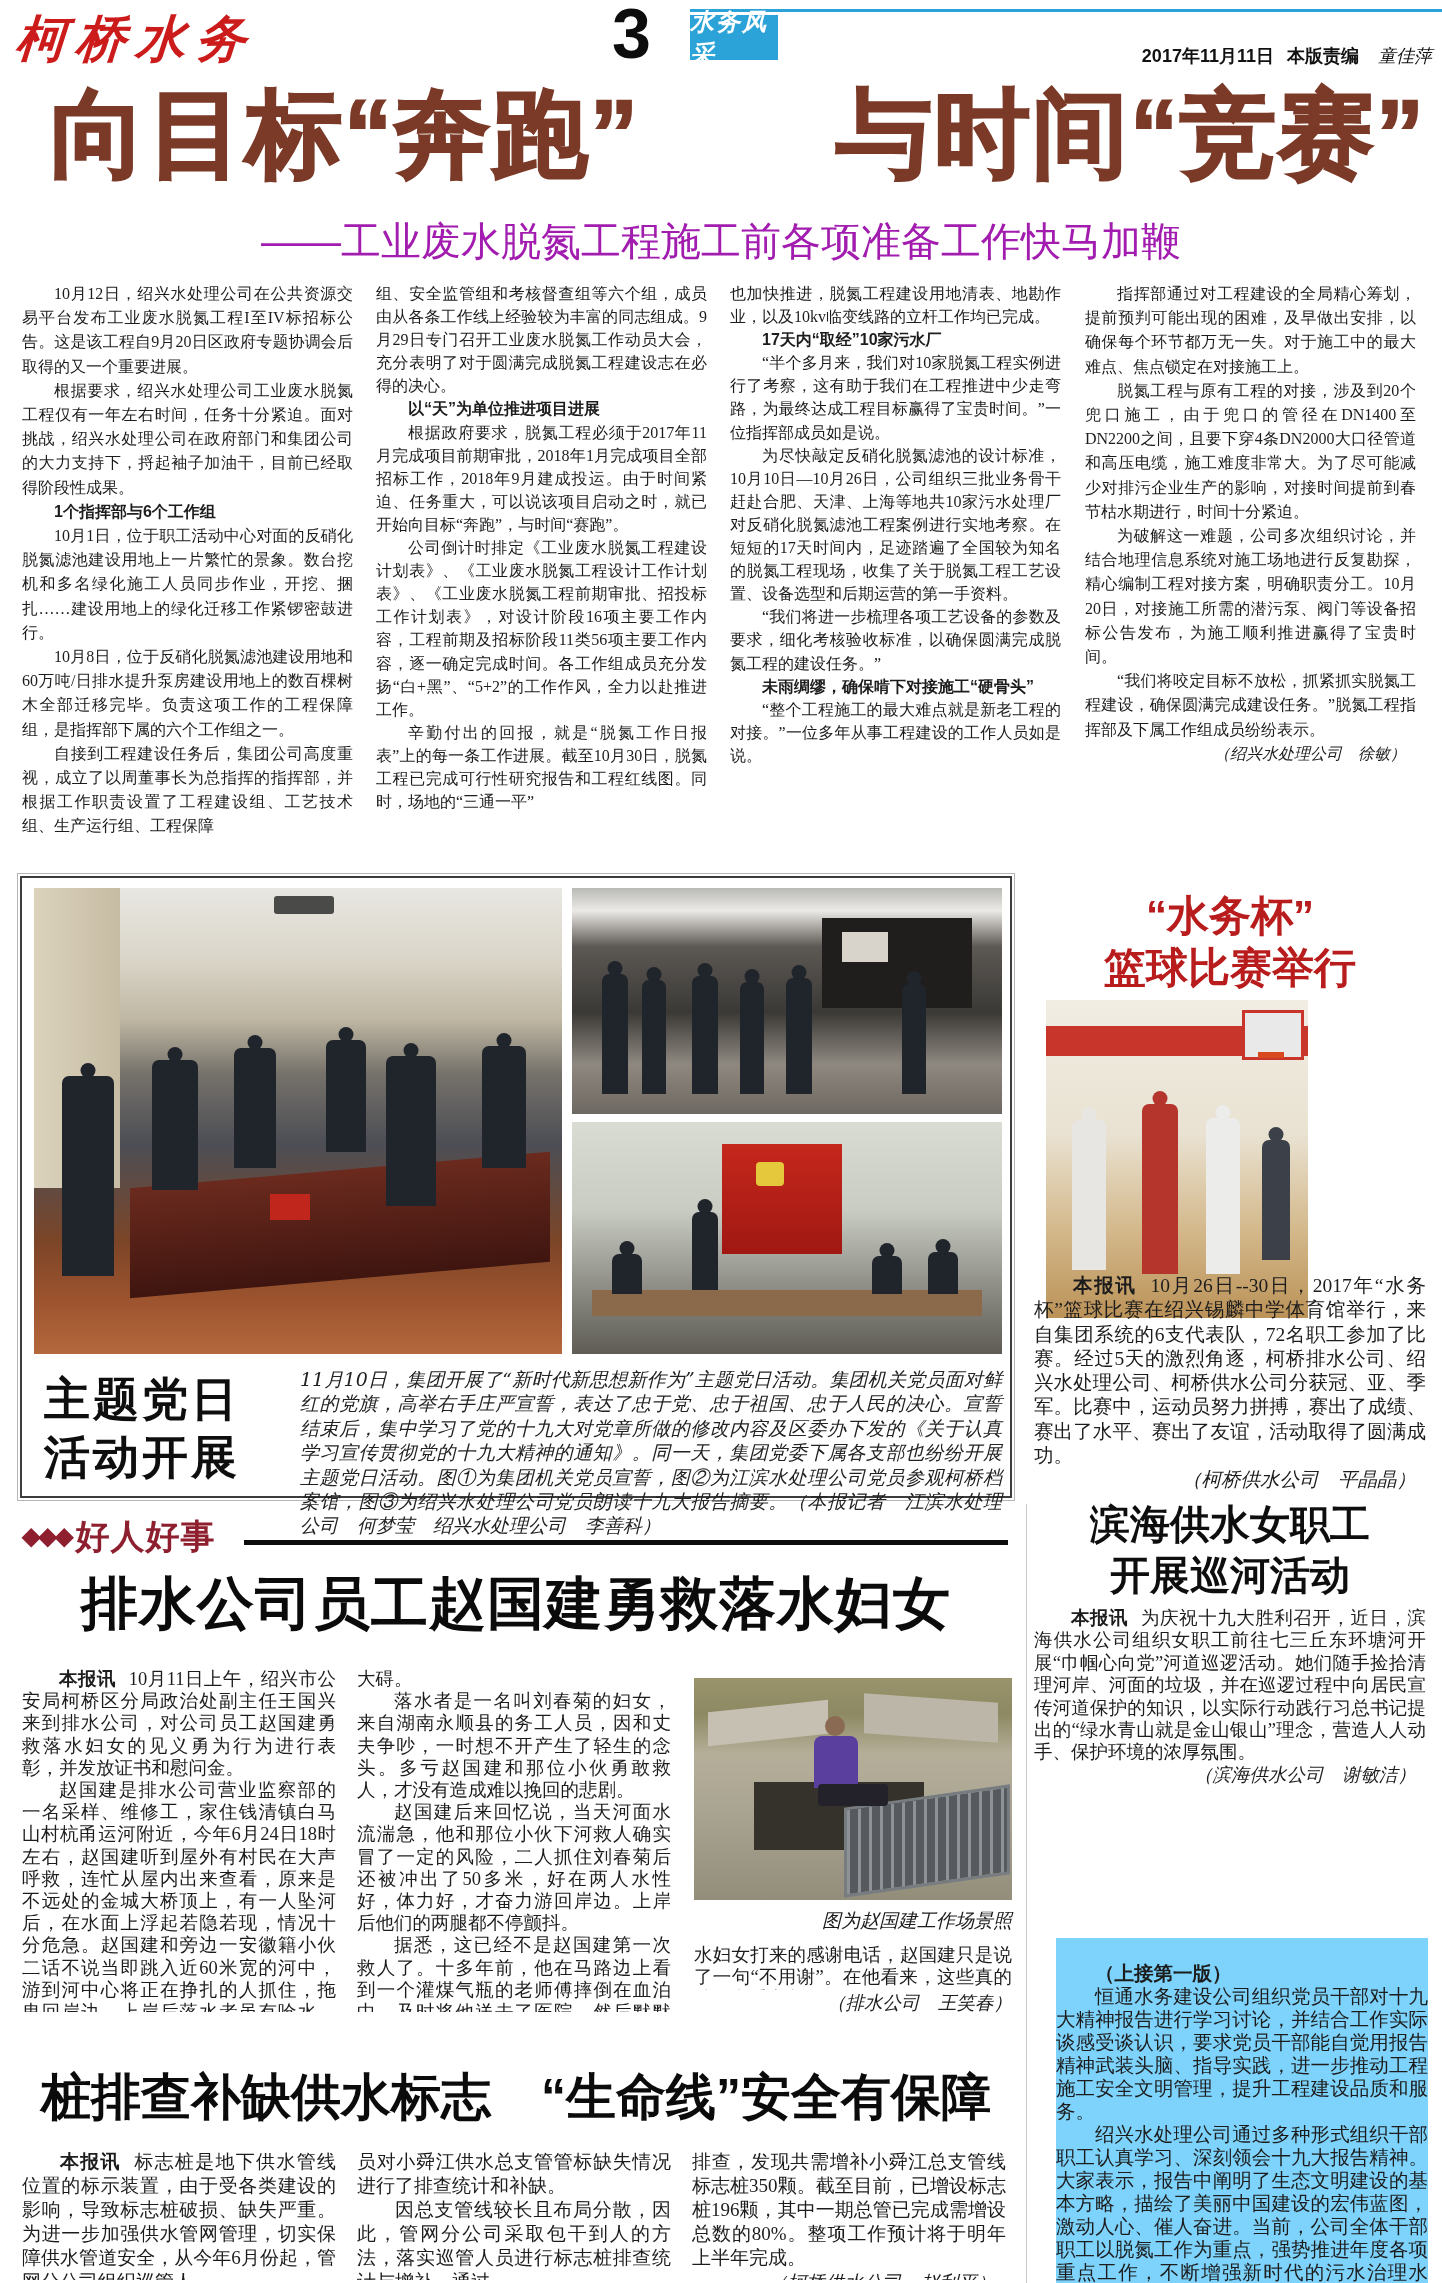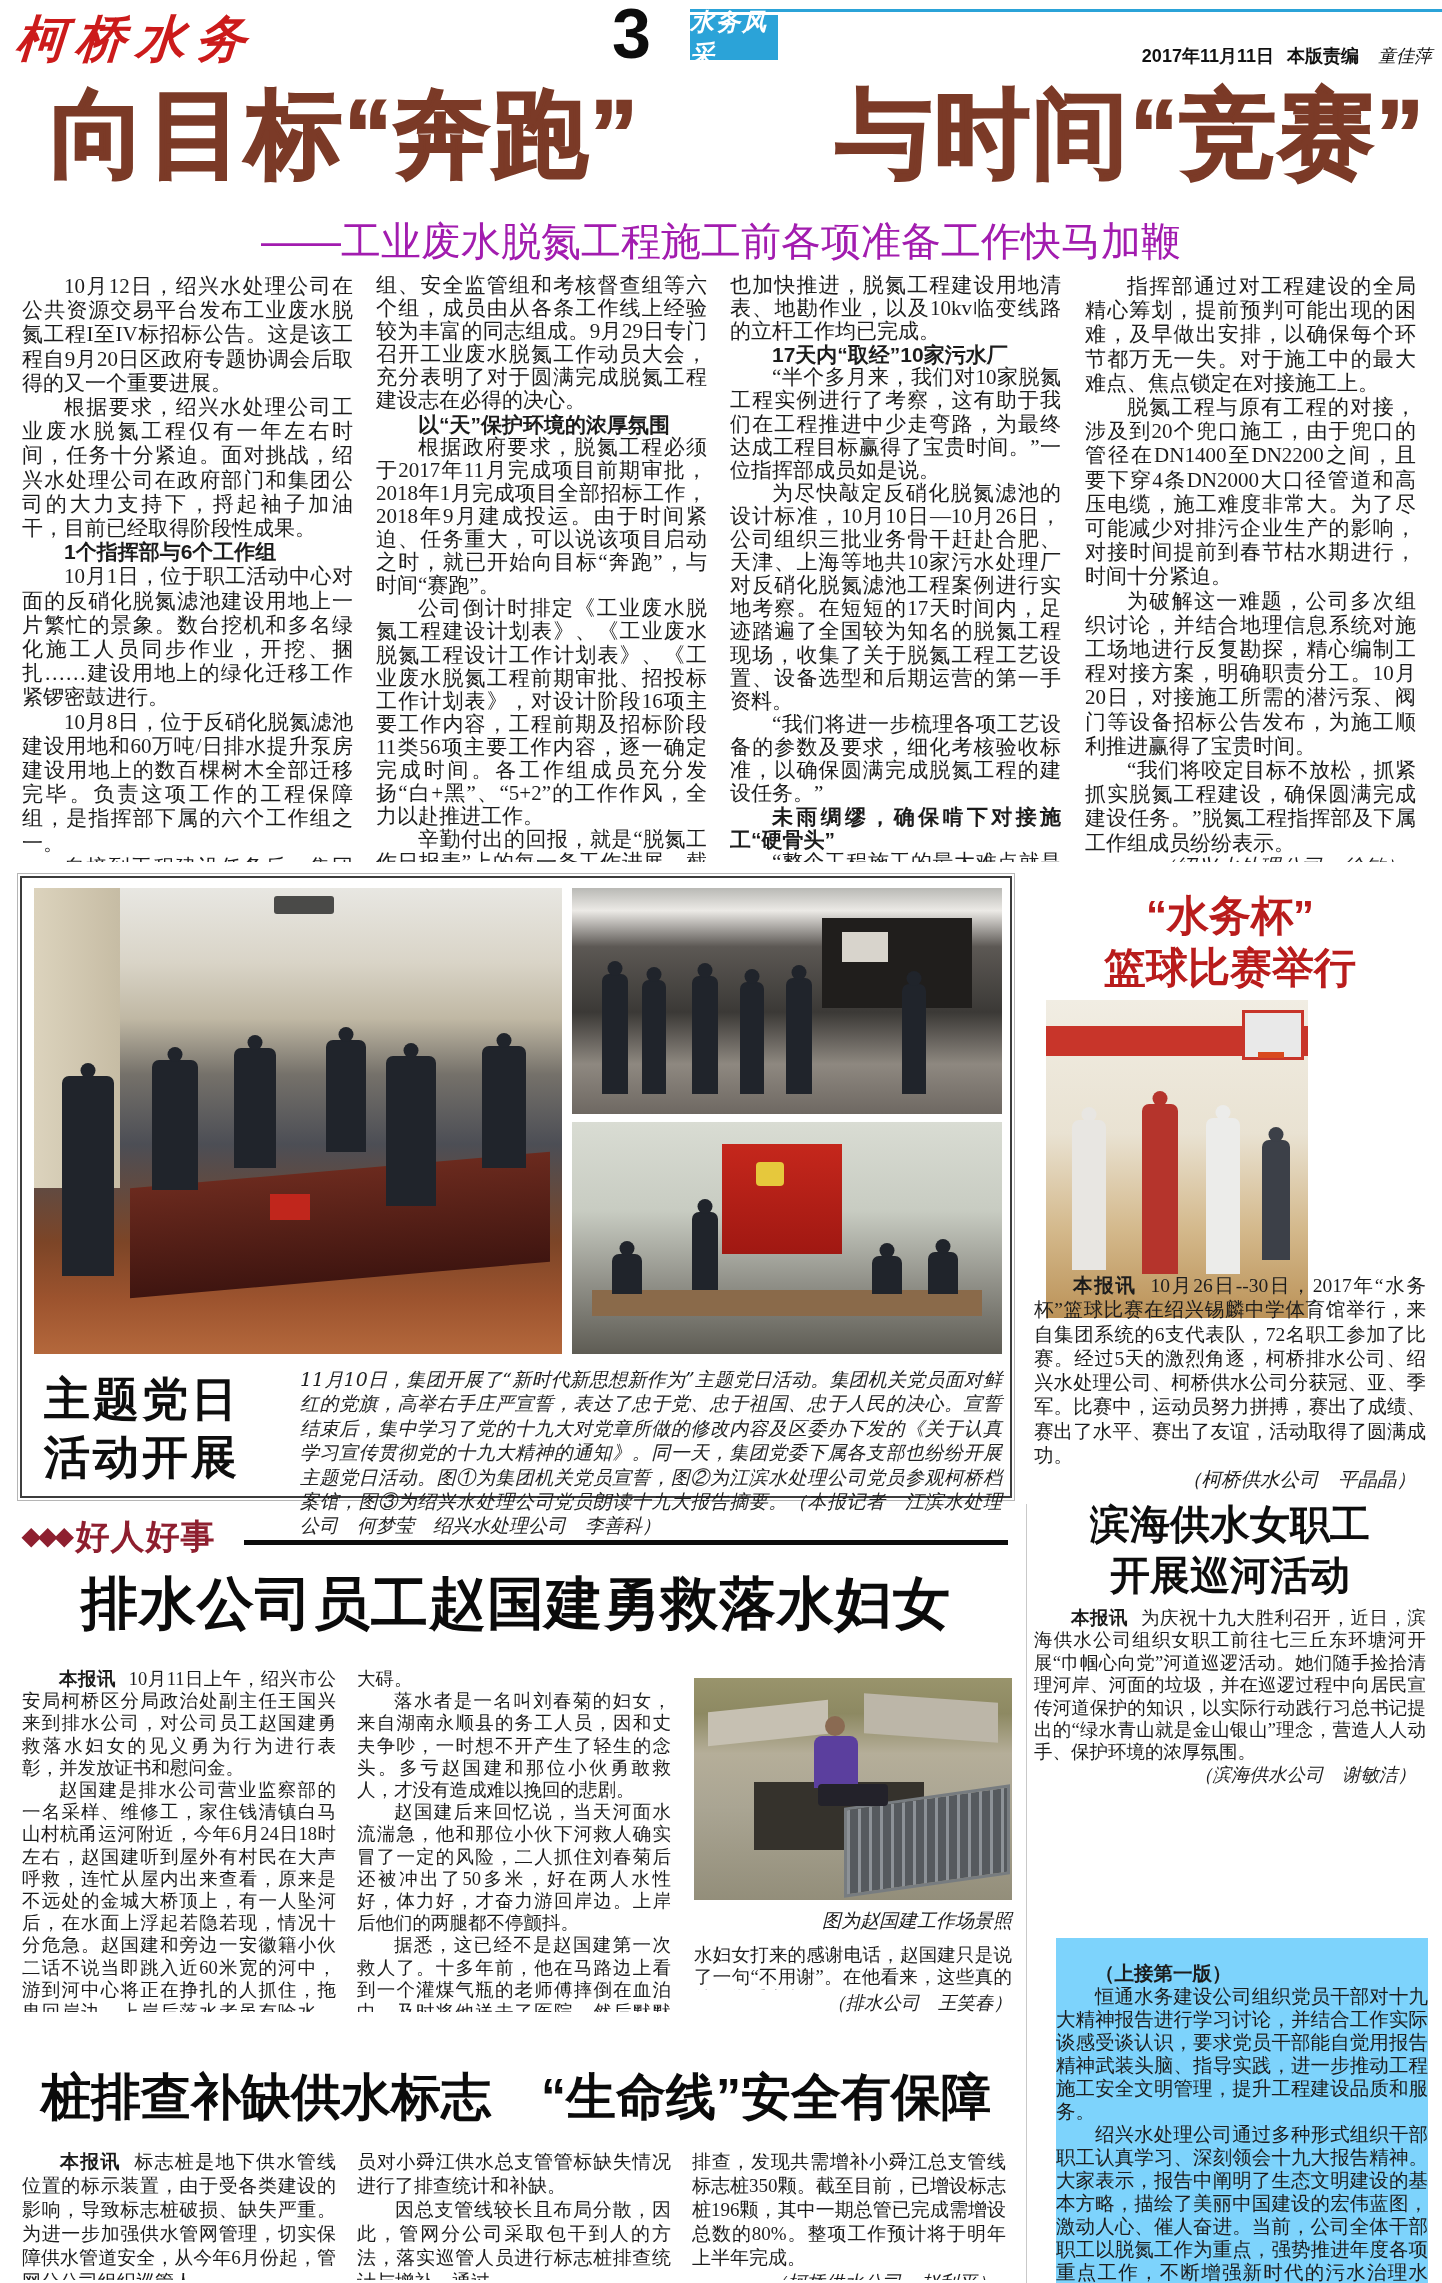--- a/index.html
+++ b/index.html
@@ -24,21 +24,21 @@
                  font-family:"Liberation Sans",sans-serif;font-weight:900;font-size:96px;line-height:1.05;
                  color:#7b3a27;-webkit-text-stroke:2px #7b3a27;letter-spacing:2px;white-space:nowrap;}
   .lead-subhead{position:absolute;left:50px;top:214px;width:1342px;text-align:center;
                 font-size:40px;color:#a21caf;font-family:"Liberation Sans",sans-serif;font-weight:400;}
   .col{position:absolute;text-align:justify;overflow:hidden;}
   .col p{margin:0;text-indent:2em;}
   p.noind{text-indent:0;}
   p.subh{font-weight:700;font-family:"Liberation Sans",sans-serif;}
   .byline{text-align:right;font-family:"DejaVu Serif",serif;font-style:italic;padding-right:10px;text-indent:0;}
   .leadin{font-weight:700;font-family:"Liberation Sans",sans-serif;font-style:normal;margin-right:0.7em;}
-  .lead-col{top:274px;width:331px;height:588px;font-size:21px;line-height:24.2px;}
+  .lead-col{top:282px;width:331px;height:588px;font-size:16px;line-height:24.2px;}
   .lead-col.tight{line-height:23.1px;}
   
   .photo-box{position:absolute;left:20px;top:876px;width:992px;height:622px;border:2px solid #3c3c3c;
              outline:1px solid #b5b5b5;outline-offset:2px;box-sizing:border-box;background:#fff;}
   .photo{position:absolute;overflow:hidden;}
   .pb-title{position:absolute;left:22px;top:492px;font-family:"Liberation Sans",sans-serif;
             font-weight:900;font-size:46px;line-height:58px;color:#0e0e0e;letter-spacing:3px;}
   .pb-caption{position:absolute;left:278px;top:489px;width:702px;height:122px;font-size:19px;line-height:24.4px;
               text-align:justify;font-family:"DejaVu Serif",serif;font-style:italic;color:#222;}
   .fig{position:absolute;background:#20242b;border-radius:7px 7px 0 0;}
@@ -104,21 +104,21 @@
     <div class="col lead-col" style="left:22px;">
       <p>10月12日，绍兴水处理公司在公共资源交易平台发布工业废水脱氮工程I至IV标招标公告。这是该工程自9月20日区政府专题协调会后取得的又一个重要进展。</p>
       <p>根据要求，绍兴水处理公司工业废水脱氮工程仅有一年左右时间，任务十分紧迫。面对挑战，绍兴水处理公司在政府部门和集团公司的大力支持下，捋起袖子加油干，目前已经取得阶段性成果。</p>
       <p class="subh">1个指挥部与6个工作组</p>
       <p>10月1日，位于职工活动中心对面的反硝化脱氮滤池建设用地上一片繁忙的景象。数台挖机和多名绿化施工人员同步作业，开挖、捆扎……建设用地上的绿化迁移工作紧锣密鼓进行。</p>
       <p>10月8日，位于反硝化脱氮滤池建设用地和60万吨/日排水提升泵房建设用地上的数百棵树木全部迁移完毕。负责这项工作的工程保障组，是指挥部下属的六个工作组之一。</p>
       <p>自接到工程建设任务后，集团公司高度重视，成立了以周董事长为总指挥的指挥部，并根据工作职责设置了工程建设组、工艺技术组、生产运行组、工程保障</p>
     </div>
     <div class="col lead-col tight" style="left:376px;">
       <p class="noind">组、安全监管组和考核督查组等六个组，成员由从各条工作线上经验较为丰富的同志组成。9月29日专门召开工业废水脱氮工作动员大会，充分表明了对于圆满完成脱氮工程建设志在必得的决心。</p>
-      <p class="subh">以“天”保护环境的浓厚氛围</p>
+      <p class="subh">以“天”为单位推进项目进展</p>
       <p>根据政府要求，脱氮工程必须于2017年11月完成项目前期审批，2018年1月完成项目全部招标工作，2018年9月建成投运。由于时间紧迫、任务重大，可以说该项目启动之时，就已开始向目标“奔跑”，与时间“赛跑”。</p>
       <p>公司倒计时排定《工业废水脱氮工程建设计划表》、《工业废水脱氮工程设计工作计划表》、《工业废水脱氮工程前期审批、招投标工作计划表》，对设计阶段16项主要工作内容，工程前期及招标阶段11类56项主要工作内容，逐一确定完成时间。各工作组成员充分发扬“白+黑”、“5+2”的工作作风，全力以赴推进工作。</p>
       <p>辛勤付出的回报，就是“脱氮工作日报表”上的每一条工作进展。截至10月30日，脱氮工程已完成可行性研究报告和工程红线图。同时，场地的“三通一平”</p>
     </div>
     <div class="col lead-col tight" style="left:730px;">
       <p class="noind">也加快推进，脱氮工程建设用地清表、地勘作业，以及10kv临变线路的立杆工作均已完成。</p>
       <p class="subh">17天内“取经”10家污水厂</p>
       <p>“半个多月来，我们对10家脱氮工程实例进行了考察，这有助于我们在工程推进中少走弯路，为最终达成工程目标赢得了宝贵时间。”一位指挥部成员如是说。</p>
       <p>为尽快敲定反硝化脱氮滤池的设计标准，10月10日—10月26日，公司组织三批业务骨干赶赴合肥、天津、上海等地共10家污水处理厂对反硝化脱氮滤池工程案例进行实地考察。在短短的17天时间内，足迹踏遍了全国较为知名的脱氮工程现场，收集了关于脱氮工程工艺设置、设备选型和后期运营的第一手资料。</p>
       <p>“我们将进一步梳理各项工艺设备的参数及要求，细化考核验收标准，以确保圆满完成脱氮工程的建设任务。”</p>

